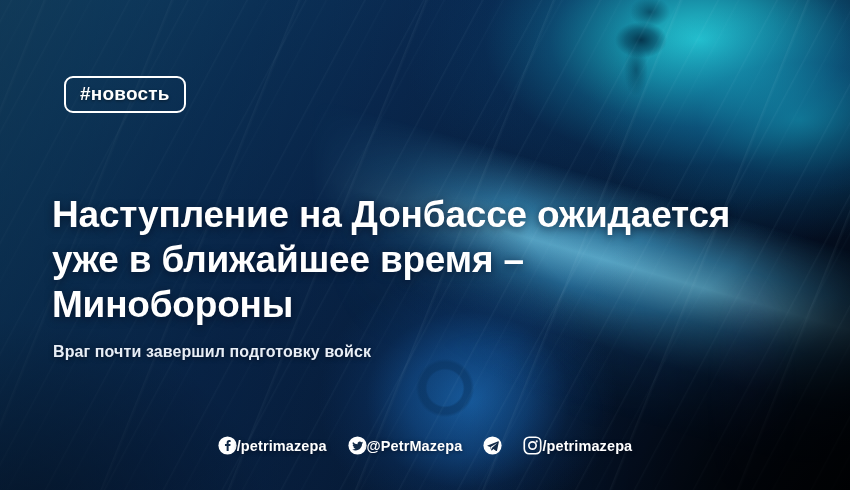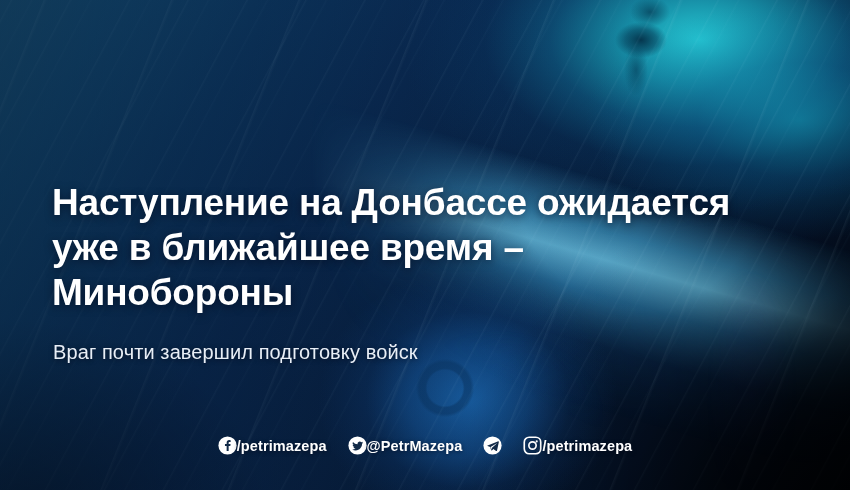--- a/index.html
+++ b/index.html
@@ -155,38 +155,38 @@
     line-height:1;
     font-weight:700;
     letter-spacing:0.2px;
     font-family:"Liberation Sans", sans-serif;
     text-shadow:0 1px 3px rgba(0,0,0,0.45);
     white-space:nowrap;
   }
 
   .headline {
     position:absolute;
-    left:52px; top:180px;
+    left:52px; top:192px;
     width:700px;
     color:#ffffff;
     font-family:"Liberation Sans", sans-serif;
     font-weight:700;
     font-size:37px;
     line-height:45px;
     letter-spacing:-0.2px;
     text-shadow:0 2px 8px rgba(0,6,20,0.55);
   }
 
   .subtitle {
     position:absolute;
     left:53px; top:341px;
     color:#e8eef6;
     font-family:"Liberation Sans", sans-serif;
-    font-weight:400;
-    font-size:20px;
+    font-weight:700;
+    font-size:16px;
     line-height:22px;
     letter-spacing:0.1px;
     text-shadow:0 1px 5px rgba(0,6,20,0.6);
   }
 
   
   .social {
     position:absolute;
     left:0; right:0;
     top:436px;
@@ -223,20 +223,21 @@
   <div class="bg bg-blob-ring"></div>
   <div class="bg bg-blob-arm"></div>
   <div class="bg bg-violet"></div>
   <div class="bg bg-streaks"></div>
   <div class="bg bg-streaks2"></div>
   <div class="bg bg-vignette"></div>
   <div class="bg bg-scrim"></div>
 
   <div class="content">
 
+    <div class="badge">#новость</div>
 
     <div class="headline">Наступление на Донбассе ожидается уже в ближайшее время – Минобороны</div>
 
     <div class="subtitle">Враг почти завершил подготовку войск</div>
 
     <div class="social">
 
       <div class="social-item">
         <span class="ico">
           <svg viewBox="0 0 24 24">

